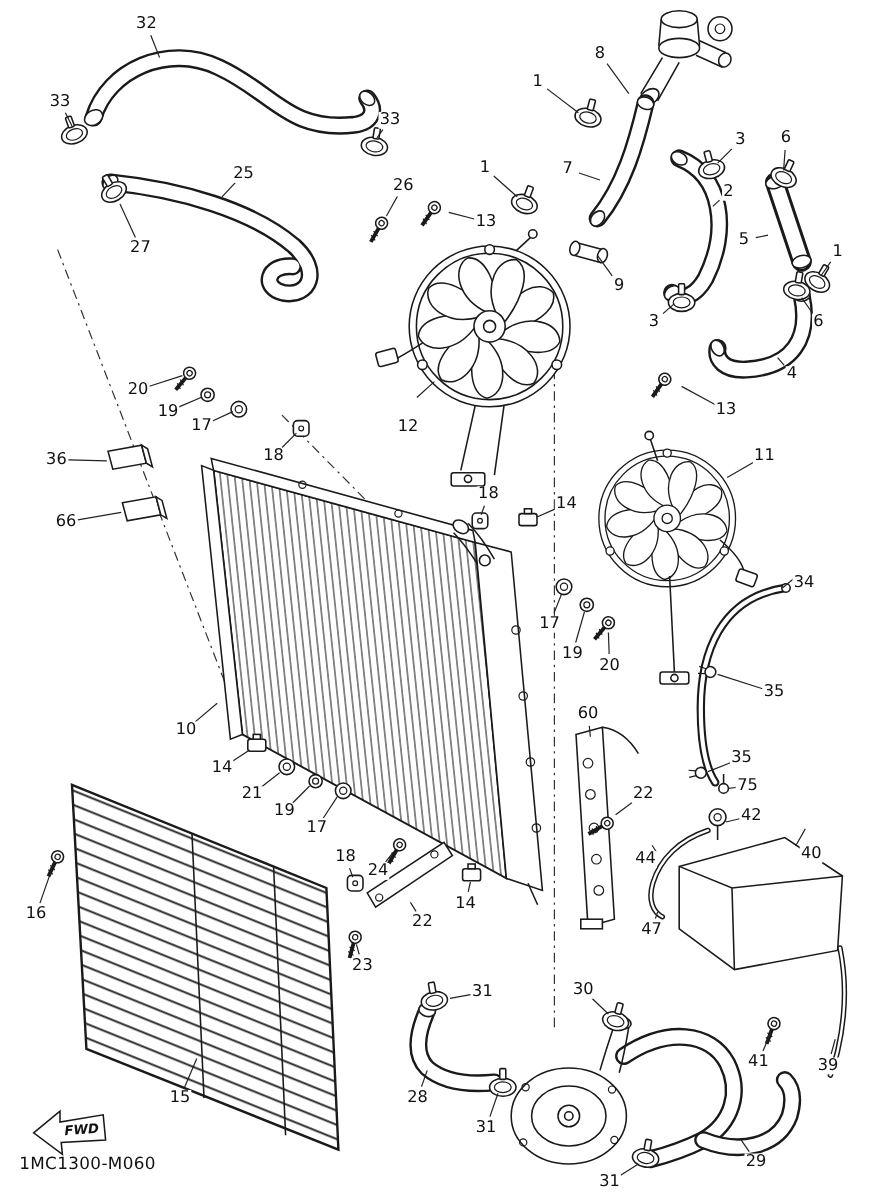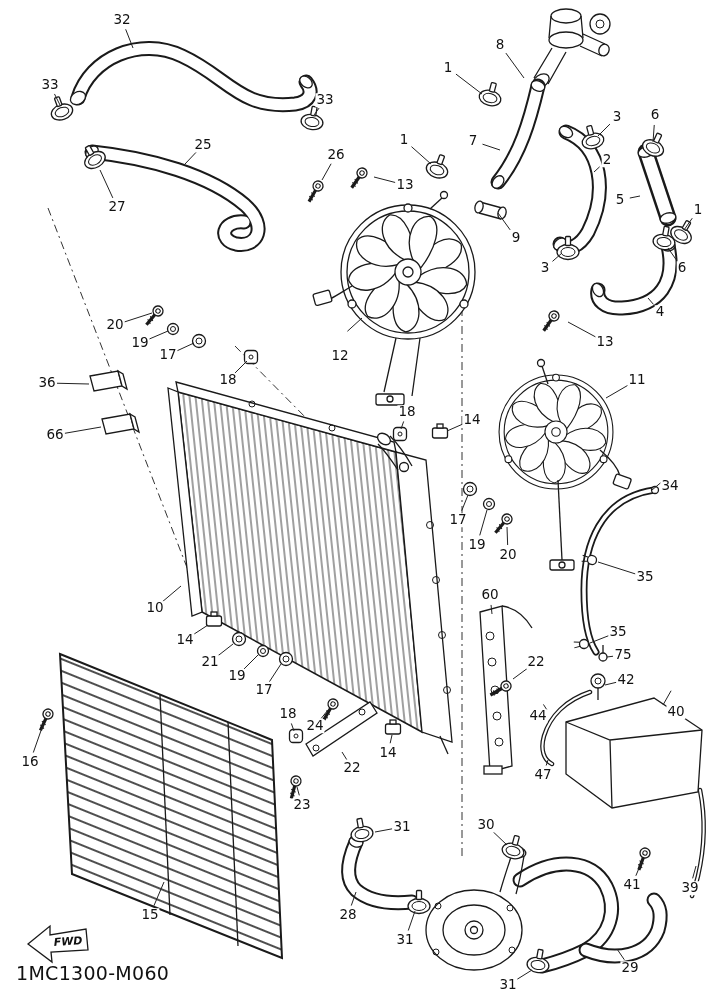--- a/index.html
+++ b/index.html
@@ -1,21 +1,21 @@
 <!DOCTYPE html>
 <html><head>
 <meta charset="utf-8">
 <style>
   html,body{margin:0;padding:0;background:#fff;}
   .stage{position:relative;width:728px;height:1002px;background:#ffffff;overflow:hidden;
          font-family:"DejaVu Sans",sans-serif;color:#111;}
   svg.art{position:absolute;left:0;top:0;width:728px;height:1002px;}
   .callout{position:absolute;transform:translate(-50%,-50%);font-size:13.5px;line-height:1;
            color:#111;background:#fff;padding:0 1px;}
-  .partcode{position:absolute;left:16px;top:962px;font-size:19px;letter-spacing:.3px;}
+  .partcode{position:absolute;left:16px;top:962px;font-size:14px;letter-spacing:.3px;}
   .line{fill:none;stroke:#1a1a1a;stroke-width:1.3;}
   .thin{fill:none;stroke:#1a1a1a;stroke-width:1;}
   .wfill{fill:#ffffff;stroke:#1a1a1a;stroke-width:1.3;}
   .hoseB{fill:none;stroke:#1a1a1a;stroke-width:15;stroke-linecap:round;}
   .hoseW{fill:none;stroke:#ffffff;stroke-width:11;stroke-linecap:round;}
   .hoseBs{fill:none;stroke:#1a1a1a;stroke-width:7;stroke-linecap:round;}
   .hoseWs{fill:none;stroke:#ffffff;stroke-width:3.5;stroke-linecap:round;}
   .hoseBt{fill:none;stroke:#1a1a1a;stroke-width:4.5;stroke-linecap:round;}
   .hoseWt{fill:none;stroke:#ffffff;stroke-width:2;stroke-linecap:round;}
   .dash{fill:none;stroke:#333;stroke-width:1;stroke-dasharray:8 4 2 4;}

